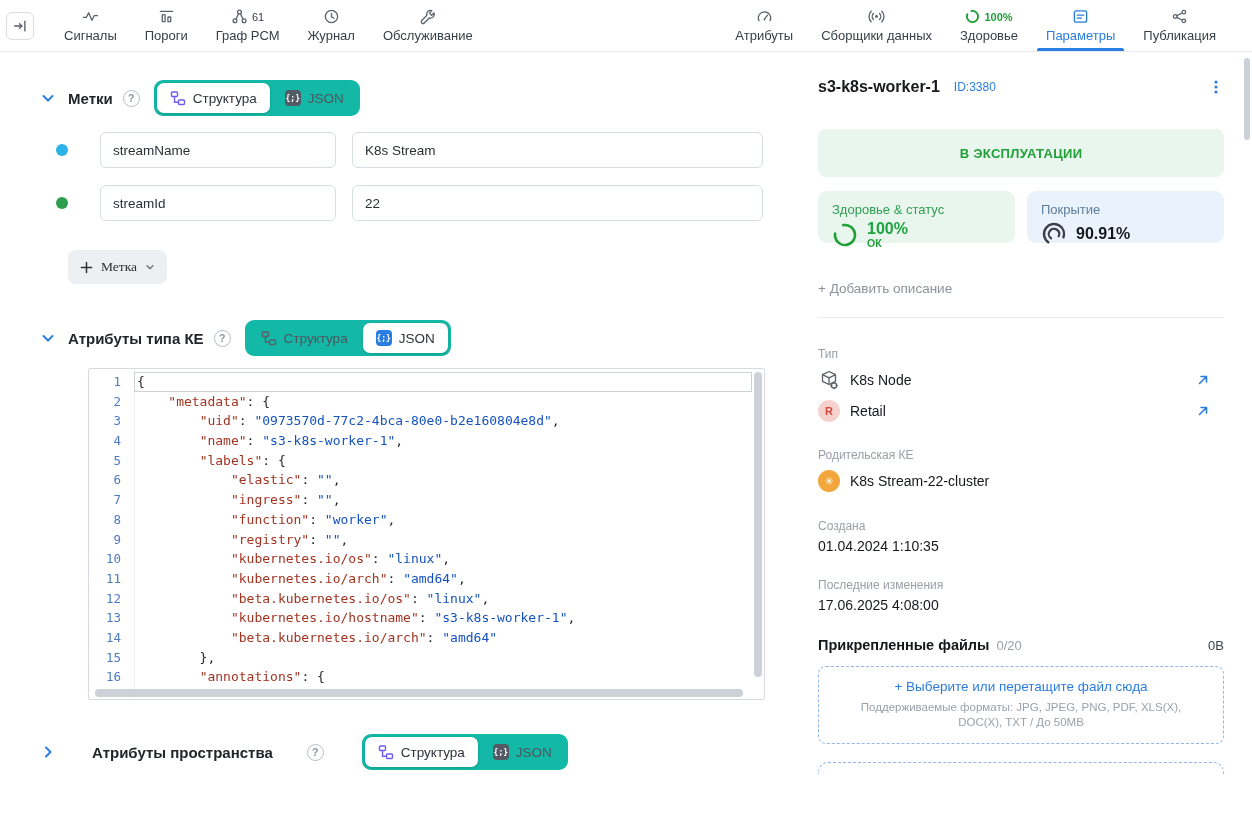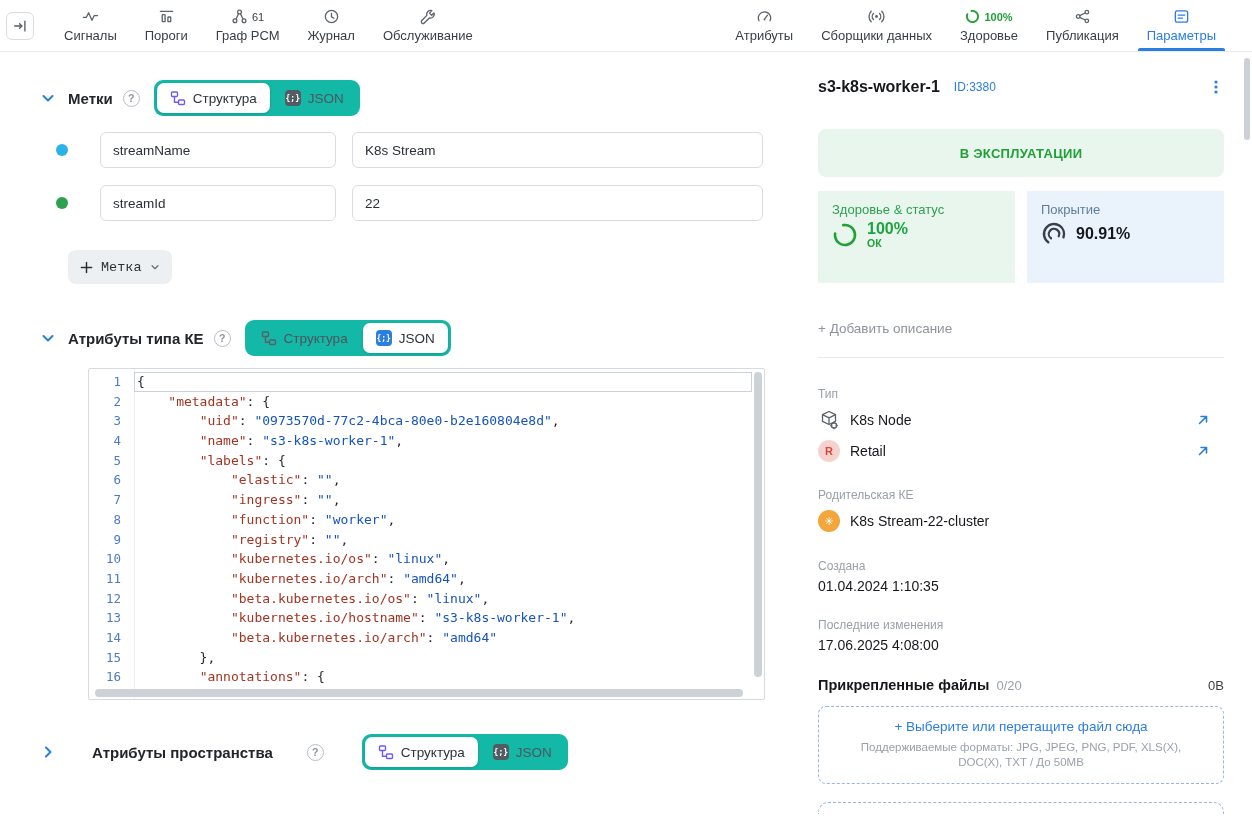--- a/index.html
+++ b/index.html
@@ -53,21 +53,21 @@
   .dot { width:12px; height:12px; border-radius:50%; margin-right:32px; flex:none; cursor:pointer; }
   .dot.blue { background:#2bb3e8; }
   .dot.green { background:#2e9e4f; }
   .kv-row input { height:36px; border:1px solid #d8dde3; border-radius:6px; padding:0 12px;
     font-size:13.5px; color:#2b3036; font-family:"Liberation Sans", sans-serif; background:#fff; }
   .kv-row input.k { width:236px; }
   .kv-row input.v { width:411px; margin-left:16px; }
 
   .add-btn { margin:29px 0 0 68px; height:34px; padding:16px 12px; background:#edf0f3; border:none;
     border-radius:8px; display:inline-flex; align-items:center; gap:8px; font-size:13.5px;
-    color:#2b3036; cursor:pointer; font-family:Liberation Mono, monospace; }
+    color:#2b3036; cursor:pointer; font-family:Liberation Serif, serif; }
   .add-btn .chev-sm { color:#6a7079; }
 
   
   .editor { position:relative; margin:12px 0 0 88px; width:677px; height:332px;
     border:1px solid #d7dbe0; border-radius:2px; background:#fff; overflow:hidden;
     font-family:"DejaVu Sans Mono", monospace; font-size:13px; }
   .lines { position:absolute; top:3px; left:0; right:12px; bottom:10px; overflow:hidden; }
   .cl { display:flex; height:19.7px; line-height:19.7px; }
   .ln { width:45px; padding-right:13px; text-align:right; color:#4d7cc4; flex:none; font-size:12.5px; }
   .cc { flex:1; white-space:pre; color:#1f2329; padding-left:3px; }
@@ -81,21 +81,21 @@
   
   .panel { position:absolute; top:52px; left:792px; width:452px; bottom:0; padding:0 20px 0 26px; background:#fff; }
   .p-title-row { margin-top:26px; display:flex; align-items:center; }
   .p-title { font-size:16px; font-weight:700; color:#16181c; }
   .p-id { margin-left:14px; font-size:12px; color:#2a7de1; }
   .kebab { margin-left:auto; color:#2a7de1; cursor:pointer; }
   .banner { margin-top:33px; height:48px; background:#e8f6ed; border-radius:8px; display:flex;
     align-items:center; justify-content:center; font-size:13px; font-weight:600; letter-spacing:.3px;
     color:#21a038; cursor:pointer; }
   .cards { margin-top:14px; display:flex; gap:12px; }
-  .card { flex:1; height:92px; border-radius:0; padding:11px 14px; }
+  .card { flex:1; height:52px; border-radius:9px; padding:11px 14px; }
   .card.health { background:#e8f6ed; }
   .card.cover { background:#eaf2fb; }
   .card-title { font-size:13px; }
   .card.health .card-title { color:#2f9e52; }
   .card.cover .card-title { color:#5e7e9e; }
   .card-val-row { display:flex; align-items:center; gap:9px; margin-top:4px; }
   .hv { display:flex; flex-direction:column; line-height:1.05; }
   .hv .big { font-size:16px; font-weight:700; color:#1da43f; }
   .hv .ok { font-size:10.5px; font-weight:700; color:#21a038; }
   .cov-val { font-size:16px; font-weight:700; color:#16181c; }
@@ -228,43 +228,43 @@
       <div class="ic-row">
         <span>
           <svg width="15" height="15" viewBox="0 0 15 15" fill="none">
               <circle cx="7.5" cy="7.5" r="5.6" stroke="#21a038" stroke-width="1.9" stroke-linecap="round" stroke-dasharray="29 7" transform="rotate(-100 7.5 7.5)"></circle>
             </svg>
         </span>
         <span class="health-pct">100%</span>
       </div>
       <div class="lbl">Здоровье</div>
     </div>
+    <div class="tab active">
+      <div class="ic-row">
+          <span>
+        <svg width="17" height="17" viewBox="0 0 18 18" fill="none" stroke="currentColor" stroke-width="1.4" stroke-linecap="round">
+              <rect x="2.5" y="3" width="13" height="12" rx="2"></rect>
+              <path d="M5.5 7.5h7M5.5 10.8h4.5"></path>
+            </svg>
+      </span>
+        </div>
+      <div class="lbl">Параметры</div>
+    </div>
     <div class="tab">
       <div class="ic-row">
           <span>
         <svg width="17" height="17" viewBox="0 0 18 18" fill="none" stroke="currentColor" stroke-width="1.4">
               <circle cx="13.6" cy="4.4" r="1.9"></circle>
               <circle cx="4.4" cy="9" r="1.9"></circle>
               <circle cx="13.6" cy="13.6" r="1.9"></circle>
               <path d="M6.2 8.1l5.5-2.8M6.2 9.9l5.5 2.8"></path>
             </svg>
       </span>
         </div>
       <div class="lbl">Публикация</div>
-    </div>
-    <div class="tab active">
-      <div class="ic-row">
-          <span>
-        <svg width="17" height="17" viewBox="0 0 18 18" fill="none" stroke="currentColor" stroke-width="1.4" stroke-linecap="round">
-              <rect x="2.5" y="3" width="13" height="12" rx="2"></rect>
-              <path d="M5.5 7.5h7M5.5 10.8h4.5"></path>
-            </svg>
-      </span>
-        </div>
-      <div class="lbl">Параметры</div>
     </div>
   </div>
 </div>
 
 <div class="left">
 
   
   <div class="sec-head">
     <span class="chev">
       <svg width="16" height="16" viewBox="0 0 16 16" fill="none" stroke="currentColor" stroke-width="2" stroke-linecap="round" stroke-linejoin="round">

